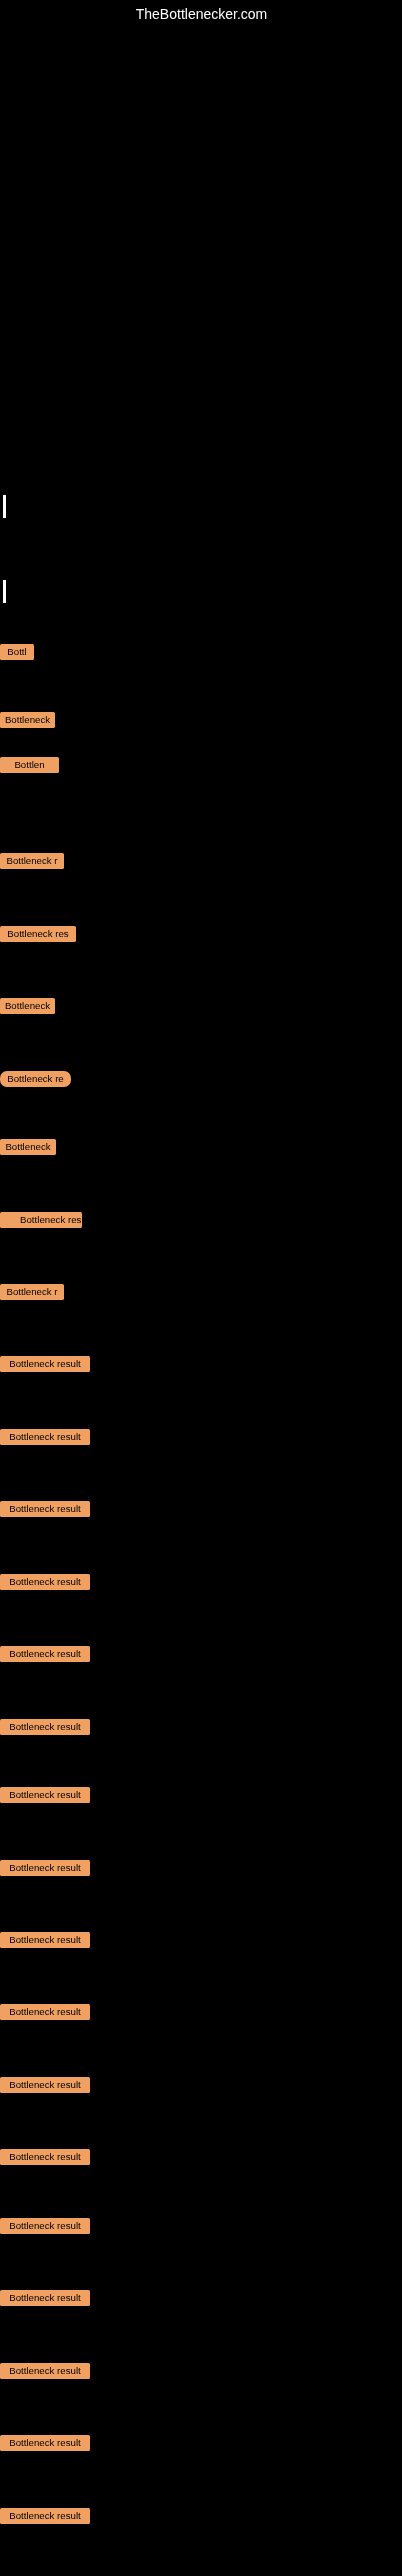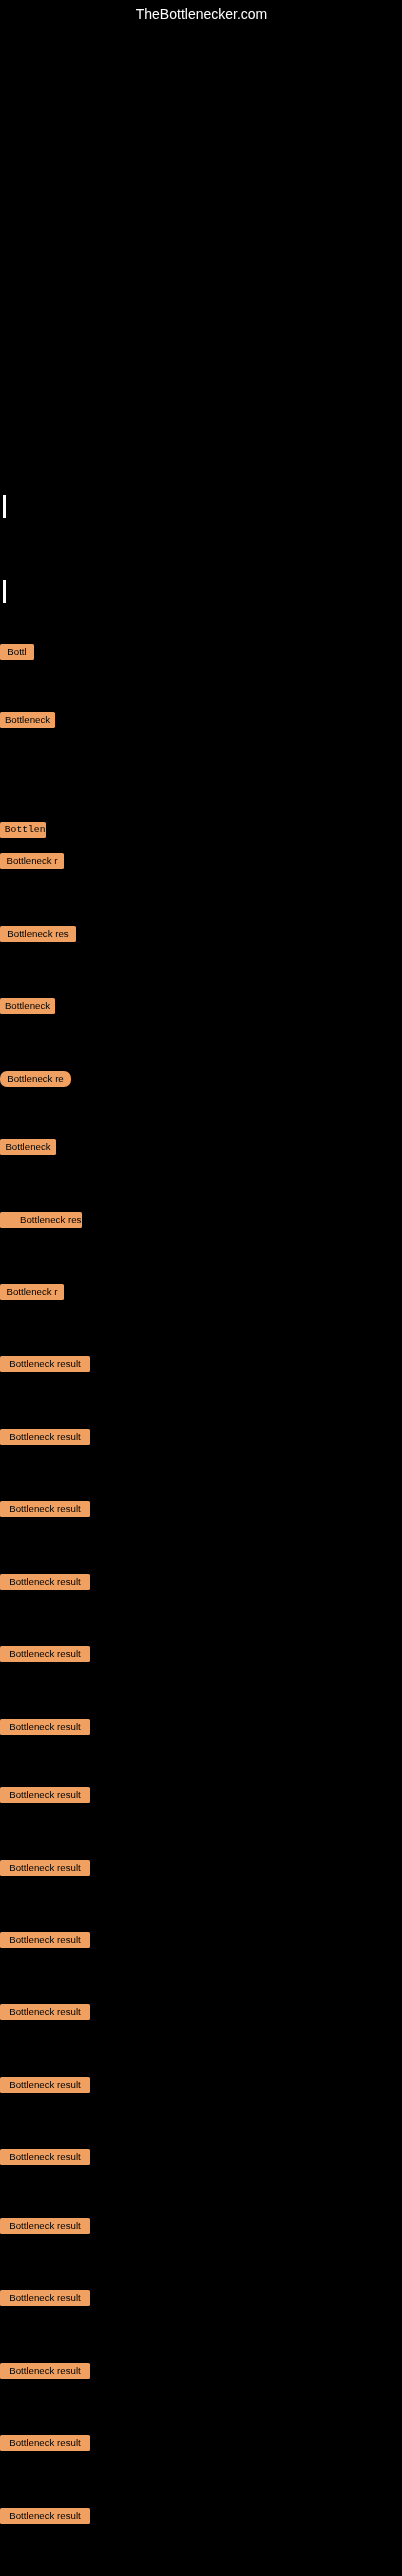--- a/index.html
+++ b/index.html
@@ -56,21 +56,21 @@
 <body>
 
 <span class="site-title">TheBottlenecker.com</span>
 
 <div class="cursor-line-1"></div>
 <div class="cursor-line-2"></div>
 
 <div id="items-container">
     <div class="bottleneck-item" style="top: 644px; width: 34px;">Bottl</div>
     <div class="bottleneck-item" style="top: 712px; width: 55px;">Bottleneck</div>
-    <div class="bottleneck-item" style="top: 822px; width: 46px; font-family: Liberation Mono, monospace;">Bottlen</div>
+    <div class="bottleneck-item" style="top: 757px; width: 59px;">Bottlen</div>
     <div class="bottleneck-item" style="top: 853px; width: 64px;">Bottleneck r</div>
     <div class="bottleneck-item" style="top: 926px; width: 76px;">Bottleneck res</div>
     <div class="bottleneck-item" style="top: 998px; width: 55px;">Bottleneck</div>
     <div class="bottleneck-item" style="top: 1071px; width: 71px; border-radius: 7px;">Bottleneck re</div>
     <div class="bottleneck-item" style="top: 1139px; width: 56px;">Bottleneck</div>
     <div class="bottleneck-item" style="top: 1212px; width: 82px; padding-left: 20px;">Bottleneck resu</div>
     <div class="bottleneck-item" style="top: 1284px; width: 64px;">Bottleneck r</div>
     <div class="bottleneck-item" style="top: 1356px; width: 90px;">Bottleneck result</div>
     <div class="bottleneck-item" style="top: 1429px; width: 90px;">Bottleneck result</div>
     <div class="bottleneck-item" style="top: 1501px; width: 90px;">Bottleneck result</div>

